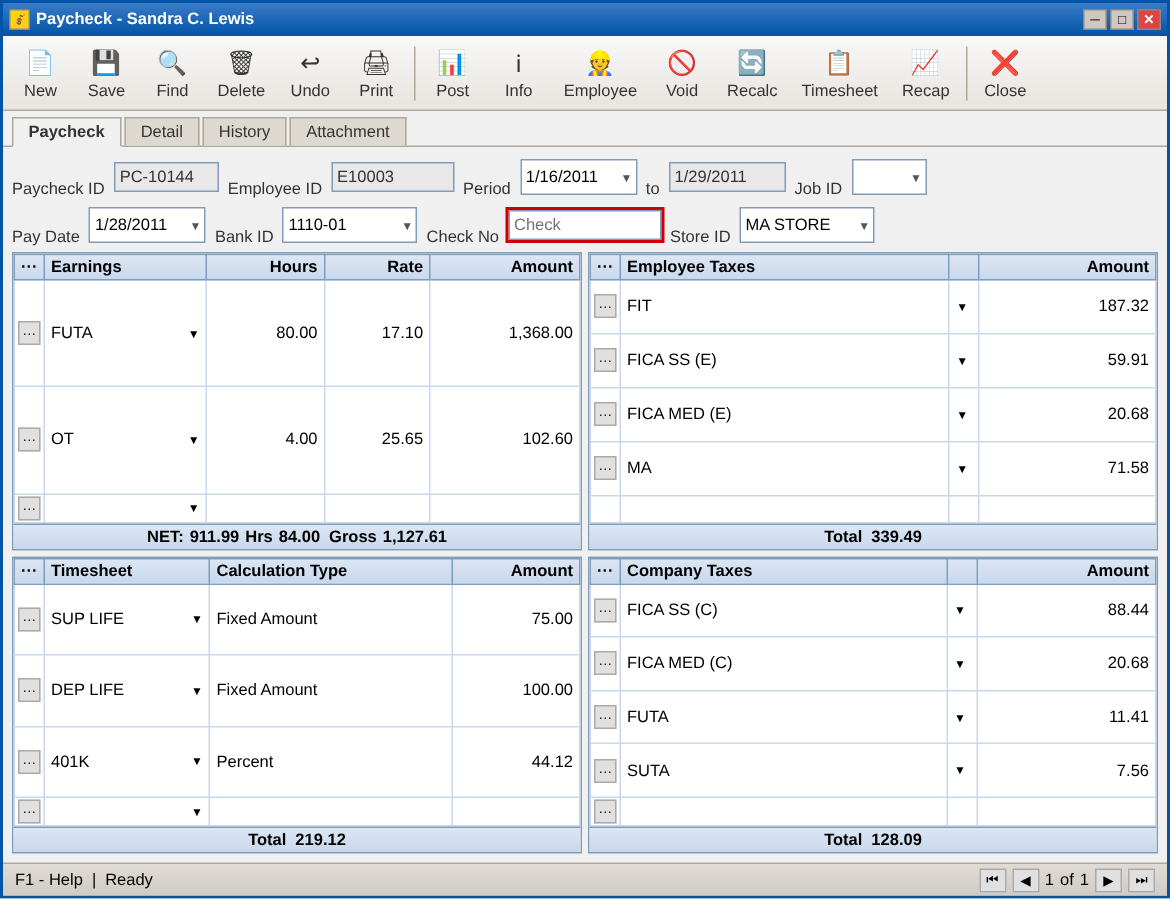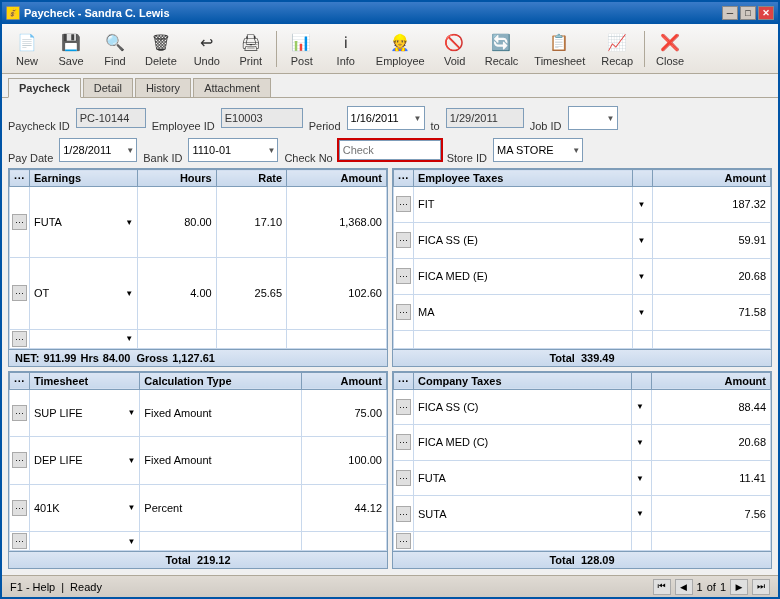--- a/index.html
+++ b/index.html
@@ -50,21 +50,21 @@
     .panel-table td { border: 1px solid #c8d8ec; padding: 1px 4px; font-size: 11px; }
     .panel-table td.right { text-align: right; }
     .panel-table .dots-cell { width: 20px; padding: 1px 2px; }
     .dots-btn { background: #e0e0e0; border: 1px solid #aaa; padding: 0 2px; font-size: 9px; cursor: pointer; height: 16px; display: flex; align-items: center; }
     
     .cell-dropdown { display: flex; align-items: center; justify-content: space-between; width: 100%; }
     .cell-dropdown-arrow { font-size: 8px; }
     
     
     .panel-footer { background: linear-gradient(to bottom, #dce6f4, #c8d8ec); border-top: 1px solid #7f9db9; padding: 2px 6px; display: flex; align-items: center; justify-content: center; gap: 6px; font-size: 11px; font-weight: bold; }
-    .panel-footer-left { justify-content: flex-start; }
+    .panel-footer-left { justify-content: center; }
     .footer-group { display: flex; align-items: center; gap: 4px; }
     
     
     .bottom-section { display: flex; gap: 4px; flex-shrink: 0; height: 22px; align-items: center; }
     .direct-deposit-box { border: 2px solid #cc0000; padding: 2px 6px; display: flex; align-items: center; gap: 4px; background: #fff; cursor: pointer; }
     
     
     .statusbar { background: linear-gradient(to bottom, #e0dbd4, #d0cbc4); border-top: 1px solid #afa899; height: 22px; display: flex; align-items: center; padding: 0 8px; gap: 8px; flex-shrink: 0; justify-content: space-between; }
     .statusbar-left { display: flex; align-items: center; gap: 6px; }
     .statusbar-right { display: flex; align-items: center; gap: 4px; }

